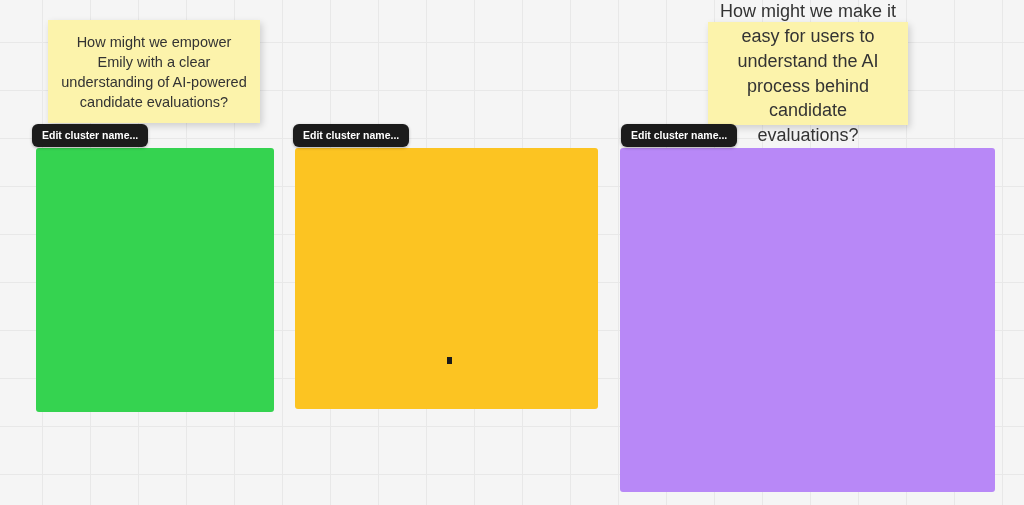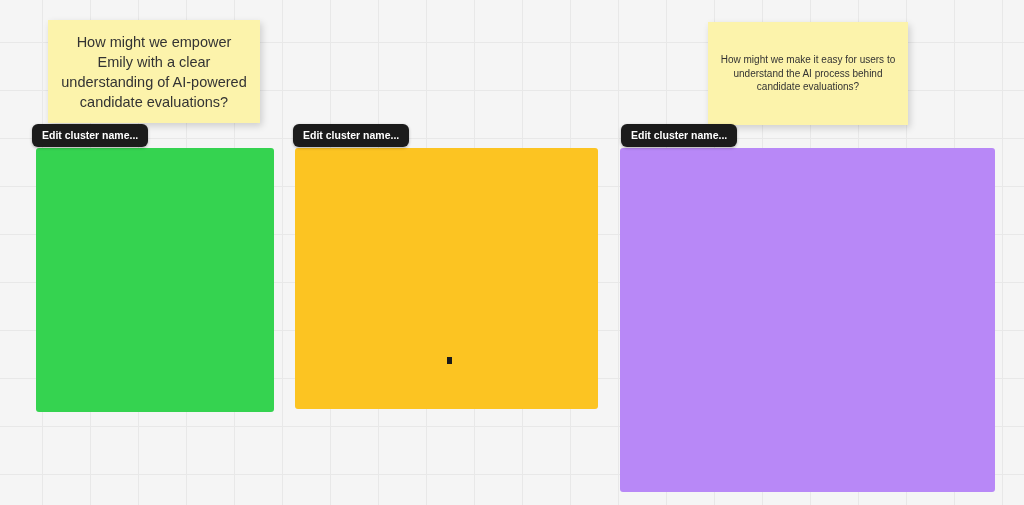--- a/index.html
+++ b/index.html
@@ -161,21 +161,21 @@
     <span class="card-text">Share case studies or success stories of how the AI model has helped other users.</span>
     </div>
   <div class="tiny-marker" style="left:447px; top:357px;"></div>
   <div class="card dark" style="left:452px; top:318px; width:66px; height:72px; font-size:5.4px;">
     <span class="card-text">Provide regular updates on the AI model's performance and any changes made to the assessment process.</span>
     </div>
   <div class="card dark" style="left:523px; top:318px; width:64px; height:72px; font-size:5.4px;">
     <span class="card-text">Provide regular updates on the AI model's performance and any changes made to the assessment process.</span>
     </div>
 
-  <div class="note" style="left:708px; top:22px; width:200px; height:103px; font-size:10px;">
+  <div class="note" style="left:708px; top:22px; width:200px; height:103px; font-size:18px;">
     <span>How might we make it easy for users to understand the AI process behind candidate evaluations?</span>
   </div>
   <div class="cluster-chip" style="left:621px; top:124px;">
     <span>Edit cluster name...</span>
   </div>
   <div class="cluster" style="left:620px; top:148px; width:375px; height:344px; background:#b888f7;"></div>
 
   <div class="card light" style="left:632px; top:157px; width:64px; height:72px; font-size:5.3px;">
     <span class="card-text">Develop an AI chatbot that can answer user questions about specific candidate assessments in real-time.</span>
     </div>

